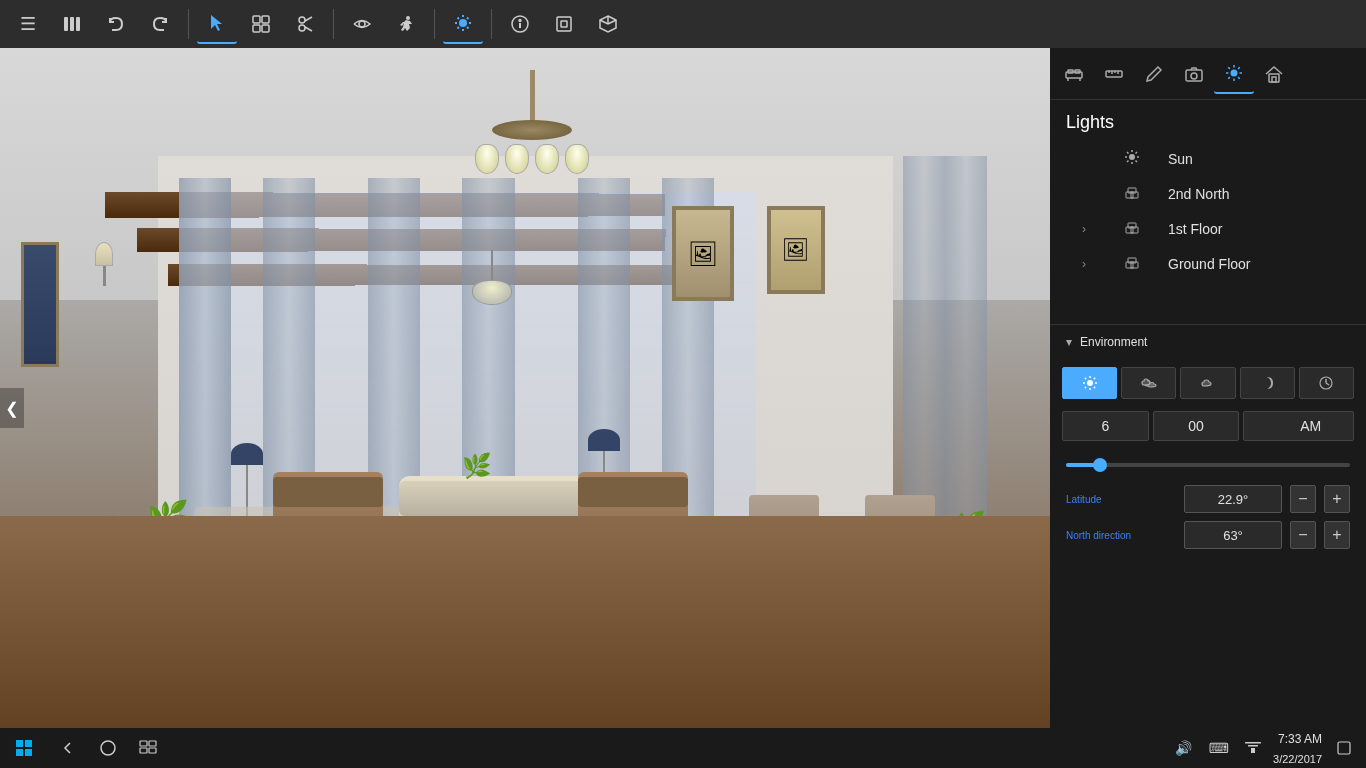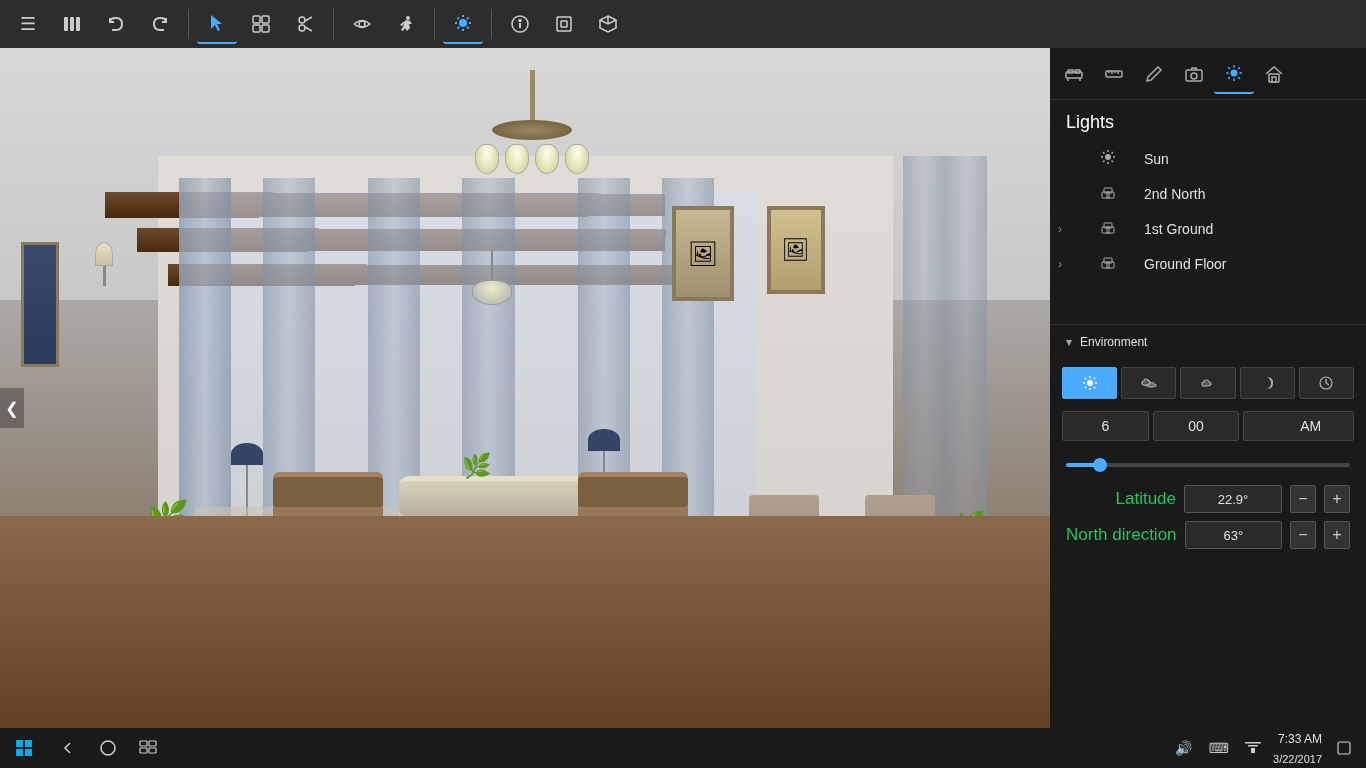--- a/index.html
+++ b/index.html
@@ -181,21 +181,21 @@
     #lights-title {
       font-size: 18px;
       font-weight: 400;
       color: #ffffff;
       padding: 12px 16px 8px;
     }
 
     .light-item {
       display: flex;
       align-items: center;
-      padding: 8px 8px;
+      padding: 8px 32px;
       cursor: pointer;
       gap: 28px;
     }
     .light-item .expand-arrow {
       color: #888;
       font-size: 12px;
       width: 14px;
     }
     .light-item .light-icon {
       color: #aaa;
@@ -308,24 +308,23 @@
     #location-section {
       padding: 8px 16px;
     }
     .location-row {
       display: flex;
       align-items: center;
       margin-bottom: 8px;
       gap: 8px;
     }
     .location-label {
-      color: #22c55e;
-      font-size: 17px;
+      color: #3b82f6;
+      font-size: 10px;
       min-width: 110px;
-      text-align: right;
     }
     .location-value {
       flex: 1;
       height: 28px;
       background: #2a2a2a;
       border: 1px solid #555;
       color: #e0e0e0;
       text-align: center;
       font-size: 13px;
       border-radius: 2px;
@@ -694,21 +693,21 @@
 
     <div class="light-item">
       <span class="expand-arrow">›</span>
       <span class="light-icon">
         <svg width="16" height="16" viewBox="0 0 16 16" fill="none" stroke="#aaa" stroke-width="1">
           <rect x="2" y="8" width="12" height="6" rx="0.5"></rect>
           <rect x="4" y="4" width="8" height="5" rx="0.5"></rect>
           <rect x="7" y="8" width="2" height="6"></rect>
         </svg>
       </span>
-      <span class="light-label">1st Ground</span>
+      <span class="light-label">1st Floor</span>
     </div>
 
     <div class="light-item">
       <span class="expand-arrow">›</span>
       <span class="light-icon">
         <svg width="16" height="16" viewBox="0 0 16 16" fill="none" stroke="#aaa" stroke-width="1">
           <rect x="2" y="8" width="12" height="6" rx="0.5"></rect>
           <rect x="4" y="4" width="8" height="5" rx="0.5"></rect>
           <rect x="7" y="8" width="2" height="6"></rect>
         </svg>

